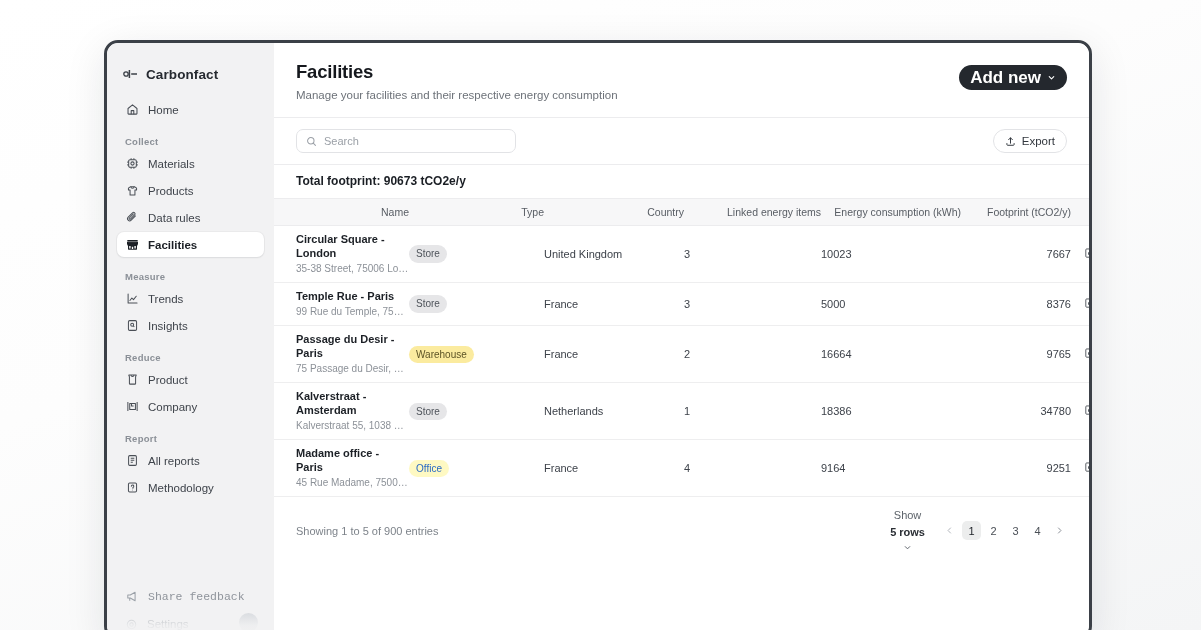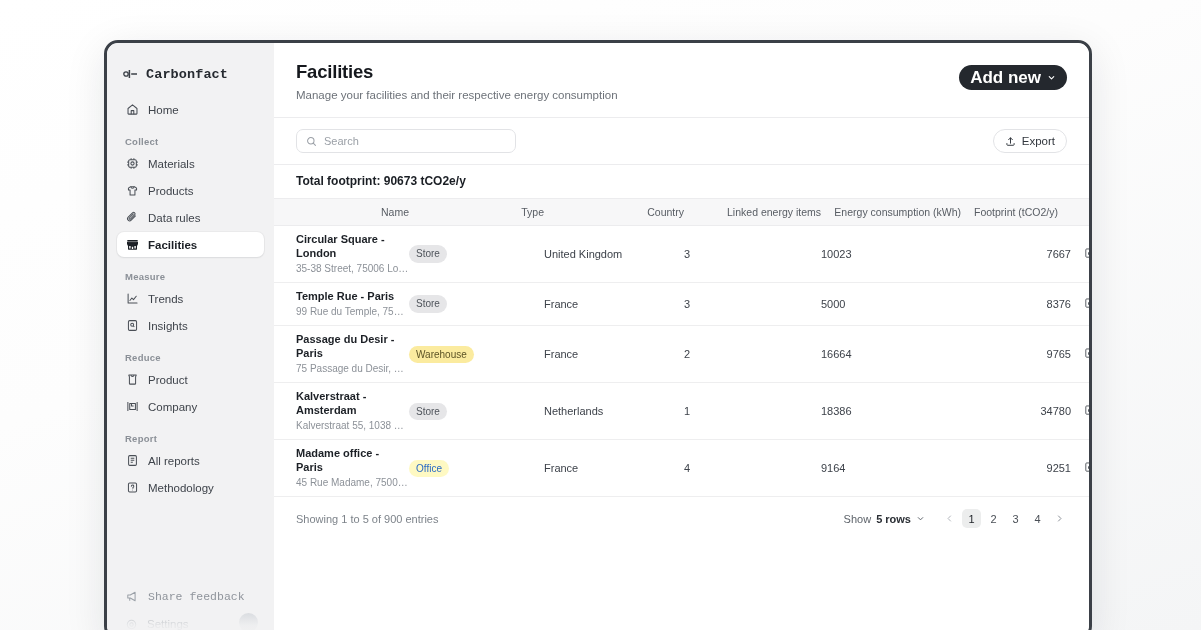--- a/index.html
+++ b/index.html
@@ -37,21 +37,20 @@
     background: #f2f2f3;
     flex: 0 0 167px;
     position: relative;
     padding: 0;
   }
   .brand {
     display: flex; align-items: center; gap: 7px;
     height: 42px;
     padding: 0 0 0 16px;
     margin-top: 10px;
-    font-family: Liberation Mono, monospace;
   }
   .brand-mark { display: flex; align-items: center; }
   .brand-name {
     font-size: 13.5px; font-weight: 700; color: #262a30;
     letter-spacing: 0.1px;
   }
   .nav { padding: 0 10px; }
   .nav-item {
     display: flex; align-items: center; gap: 9px;
     height: 25px;
@@ -180,21 +179,21 @@
     vertical-align: middle;
     height: 33px;
   }
   .col-name  { width: 135px; padding-left: 22px !important; }
   .col-type  { width: 135px; }
   .col-country { width: 140px; }
   .col-linked { width: 137px; }
   .col-energy { width: 140px; }
   .col-foot  { width: 110px; text-align: right; }
   .col-act   { width: 45px; text-align: right; padding-right: 20px !important; }
-  thead .col-foot { text-align: center; }
+  thead .col-foot { text-align: right; }
   thead .col-name { padding-left: 22px; }
 
   .f-name { font-size: 11px; font-weight: 600; color: #1c2026; line-height: 1.25; }
   .f-addr { font-size: 10px; color: #8c9198; margin-top: 2px; line-height: 1.25; white-space: nowrap; overflow: hidden; text-overflow: ellipsis; max-width: 125px;}
   .badge {
     display: inline-block;
     padding: 2px 7px;
     border-radius: 999px;
     font-size: 10px;
     line-height: 1.35;
@@ -209,20 +208,21 @@
     display: flex; align-items: center; justify-content: space-between;
     padding: 12px 20px 12px 22px;
   }
   .entries { font-size: 11px; color: #7d838a; }
   .pager { display: flex; align-items: center; gap: 3px; }
   .show-rows {
     display: flex; align-items: center; gap: 5px;
     font-size: 11px; color: #5d636a;
     margin-right: 12px;
     cursor: pointer;
+    flex-direction: column;
   }
   .show-rows b { font-weight: 700; color: #2a2e34; }
   .pg {
     min-width: 19px; height: 19px;
     border-radius: 5px;
     display: flex; align-items: center; justify-content: center;
     font-size: 11px; color: #4a4f56;
     cursor: pointer;
     padding: 0 5px;
   }

